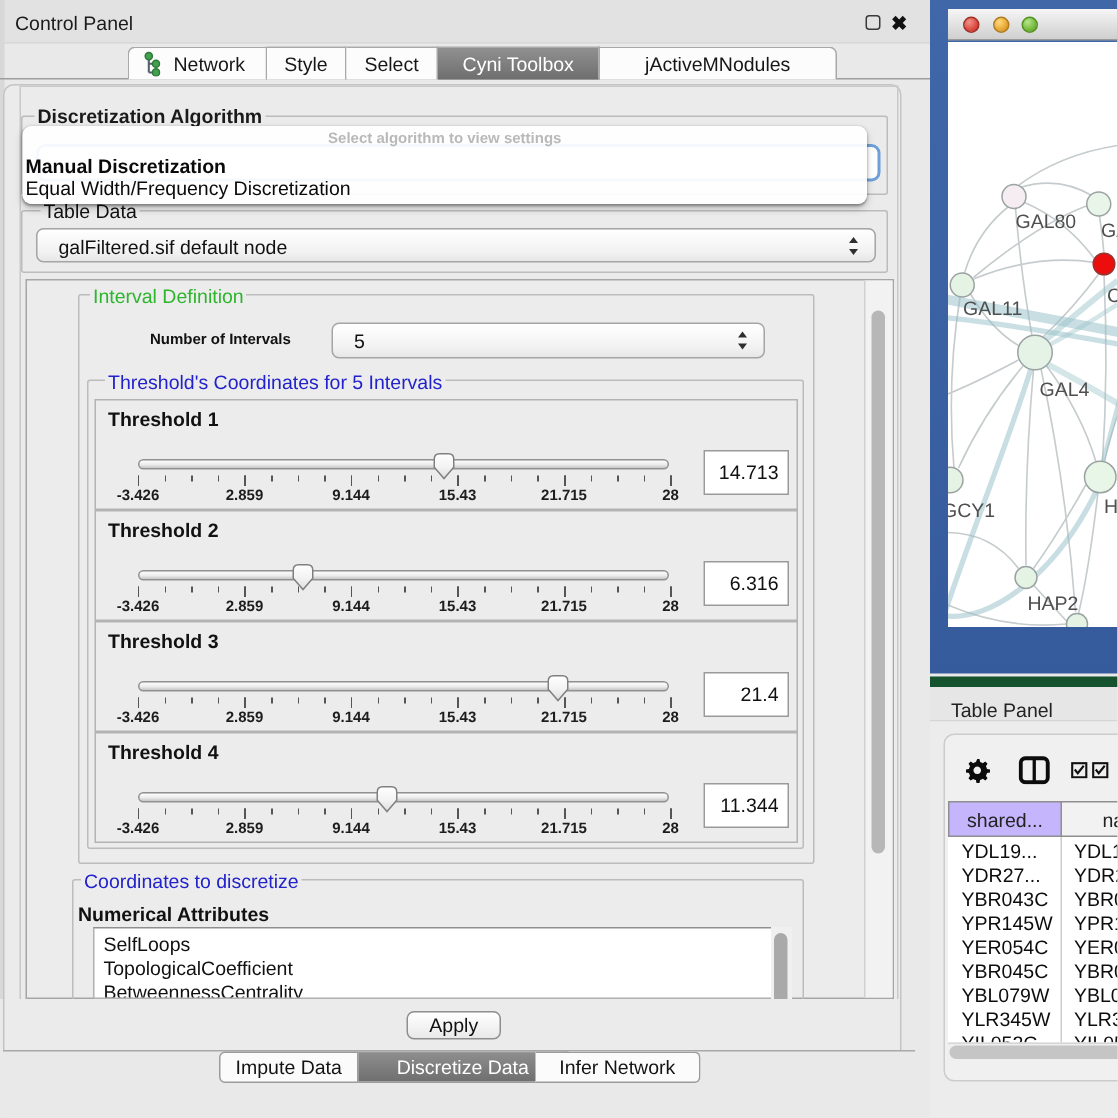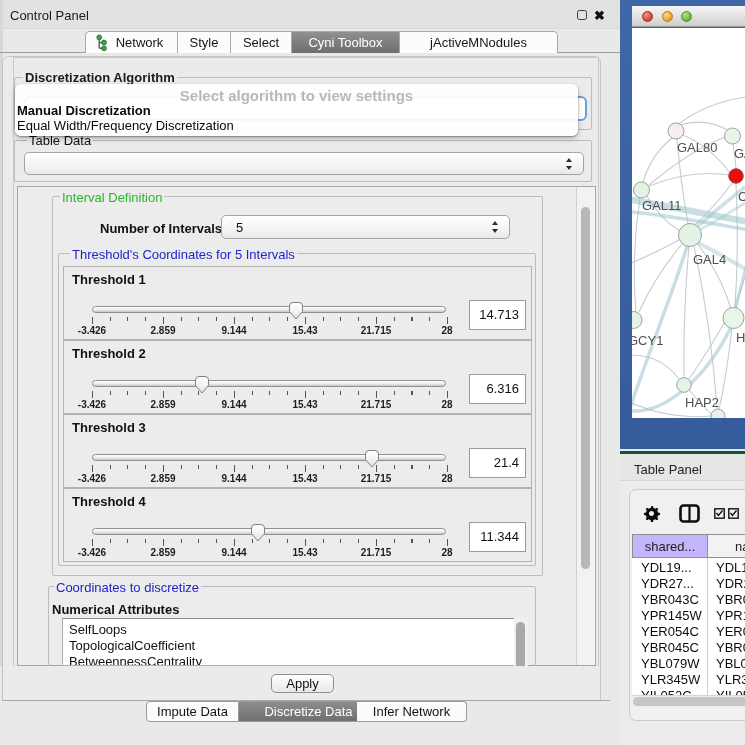--- a/index.html
+++ b/index.html
@@ -44,30 +44,30 @@
   #attrlist div { padding-left:6px; height:16px; line-height:16px; }
   #alscroll { position:absolute; left:514px; top:618px; width:14px; height:48px; background:#f0f0f0; }
   #alscroll .th { position:absolute; left:2px; top:4px; width:9px; height:60px; background:#a9a9a9; border-radius:5px; }
   
   #applybtn { left:271px; top:674px; width:63px; height:19px; background:linear-gradient(#ffffff,#e9e9e9); border:1px solid #8f8f8f; border-radius:5px; font-size:13px; color:#111; text-align:center; line-height:17px; }
   #btabline { left:2px; top:700px; width:608px; height:1px; background:#a8a8a8; }
   .btab { position:absolute; top:701px; height:21px; background:#fbfbfb; border:1px solid #9b9b9b; font-size:13px; color:#131313; text-align:center; line-height:20px; }
   .btab.sel { background:linear-gradient(#8d8d8d,#6f6f6f); color:#fff; }
   
   #overlay { left:15px; top:84px; width:563px; height:52px; background:rgba(255,255,255,0.93); border-radius:6px; box-shadow:0 1px 2px rgba(0,0,0,0.38), 0 3px 6px rgba(0,0,0,0.18); }
-  #overlay .hint { position:absolute; left:0; top:3px; width:100%; text-align:center; font-size:15px; font-weight:bold; color:#b9b9b9; }
+  #overlay .hint { position:absolute; left:0; top:3px; width:100%; text-align:center; font-size:10px; font-weight:bold; color:#b9b9b9; }
   #overlay .o1 { position:absolute; left:2px; top:19px; font-size:13px; font-weight:bold; color:#0a0a0a; }
   #overlay .o2 { position:absolute; left:2px; top:34px; font-size:13px; color:#0a0a0a; }
   
   #netwin { left:620px; top:0; width:125px; height:449px; background:linear-gradient(#4067a8,#355b9d); }
   #nettitle { position:absolute; left:12px; top:6px; width:113px; height:21px; background:linear-gradient(#f6f6f6,#cfcfcf); border-bottom:1px solid #9a9a9a; }
   .light { position:absolute; top:5px; width:11px; height:11px; border-radius:50%; }
   #netcanvas { position:absolute; left:12px; top:28px; width:113px; height:390px; background:#fff; }
   
-  #tpbar { left:620px; top:451px; width:125px; height:30px; background:#e6e6e6; border-top:3px solid #14532d; border-bottom:1px solid #d6d6d6; }
+  #tpbar { left:620px; top:451px; width:125px; height:30px; background:#e6e6e6; border-top:7px solid #14532d; border-bottom:1px solid #d6d6d6; }
   #tpbar .t { position:absolute; left:14px; top:8px; font-size:13px; color:#222; }
   #tparea { left:620px; top:481px; width:125px; height:264px; background:#ececec; }
   #tpbox { position:absolute; left:9px; top:8px; width:130px; height:232px; background:#f0f0f0; border:1px solid #cccccc; border-radius:7px; }
   #tptable { position:absolute; left:12px; top:77px; width:113px; height:137px; background:#fff; overflow:hidden; }
   .hcell { position:absolute; top:53px; height:24px; font-size:13px; color:#222; text-align:center; line-height:23px; }
   .trow { position:absolute; font-size:13px; color:#0d0d0d; white-space:nowrap; }
   #hscroll { position:absolute; left:12px; top:214px; width:113px; height:12px; background:#efefef; border-top:1px solid #d6d6d6; }
   #hscroll .th { position:absolute; left:1px; top:1px; width:160px; height:9px; background:#c5c5c5; border-radius:5px; }
 </style>
 </head>
@@ -99,36 +99,37 @@
 <div id="panel" class="abs"></div>
 <div class="abs" style="left:13px; top:57px; width:586px; height:642px; border:1px solid #c9c9c9;"></div>
 
 <div class="group" style="left:14px; top:77px; width:578px; height:53px;"></div>
 <div class="glabel" style="left:23px; top:70px; font-weight:bold; color:#1a1a1a;">Discretization Algorithm</div>
 <div style="position:absolute; left:24px; top:96px; width:563px; height:25px; background:#fff; border:2px solid #6da0d8; border-radius:6px;"></div>
 
 <div class="group" style="left:14px; top:140px; width:578px; height:42px;"></div>
 <div class="glabel" style="left:27px; top:133px; color:#111;">Table Data</div>
 <div class="combo" style="left:24px; top:152px; width:560px; height:23px;">
+  <span class="cv">galFiltered.sif default node</span>
   <span class="arrows">
       <span class="up"></span>
       <span class="dn"></span>
     </span>
 </div>
 
 <div id="viewport" class="abs">
   <div id="vscroll">
       <div class="th"></div>
     </div>
 </div>
 
 <div class="group" style="left:52px; top:196px; width:491px; height:380px; background:#ececec;"></div>
 <div class="glabel" style="left:60px; top:190px; color:#2db52d; background:#ececec;">Interval Definition</div>
 
-<div class="abs" style="left:100px; top:221px; font-size:13px; font-weight:bold; color:#111;">Number of Intervals</div>
+<div class="abs" style="left:100px; top:221px; font-size:10px; font-weight:bold; color:#111;">Number of Intervals</div>
 <div class="combo" style="left:221px; top:215px; width:289px; height:24px;">
   <span class="cv">5</span>
   <span class="arrows">
       <span class="up"></span>
       <span class="dn"></span>
     </span>
 </div>
 
 <div class="group" style="left:58px; top:253px; width:478px; height:313px;"></div>
 <div class="glabel" style="left:70px; top:247px; color:#2222cc; background:#ececec;">Threshold's Coordinates for 5 Intervals</div>

